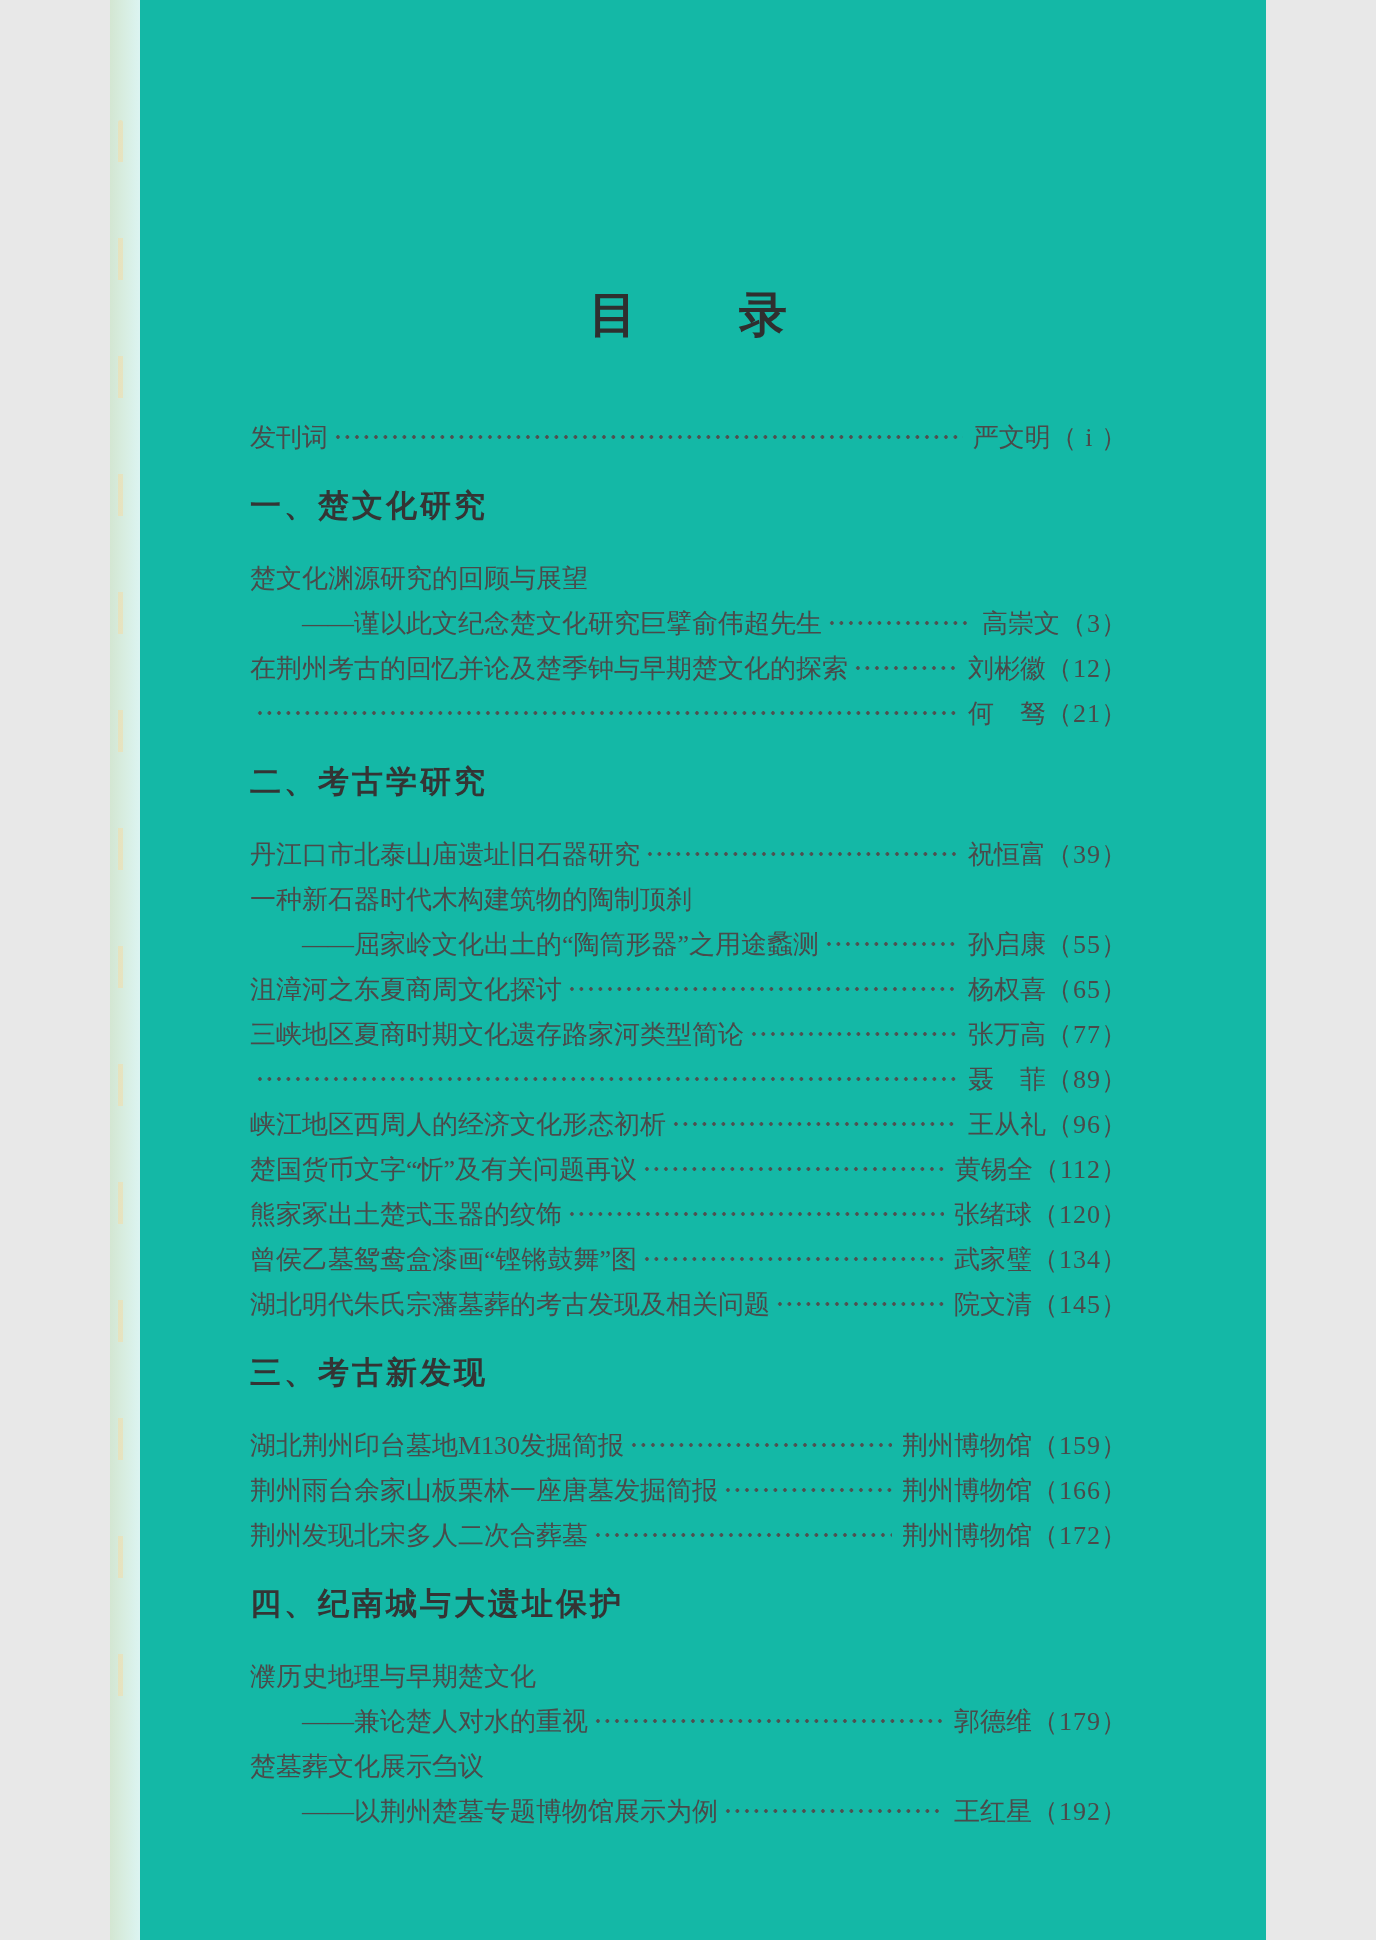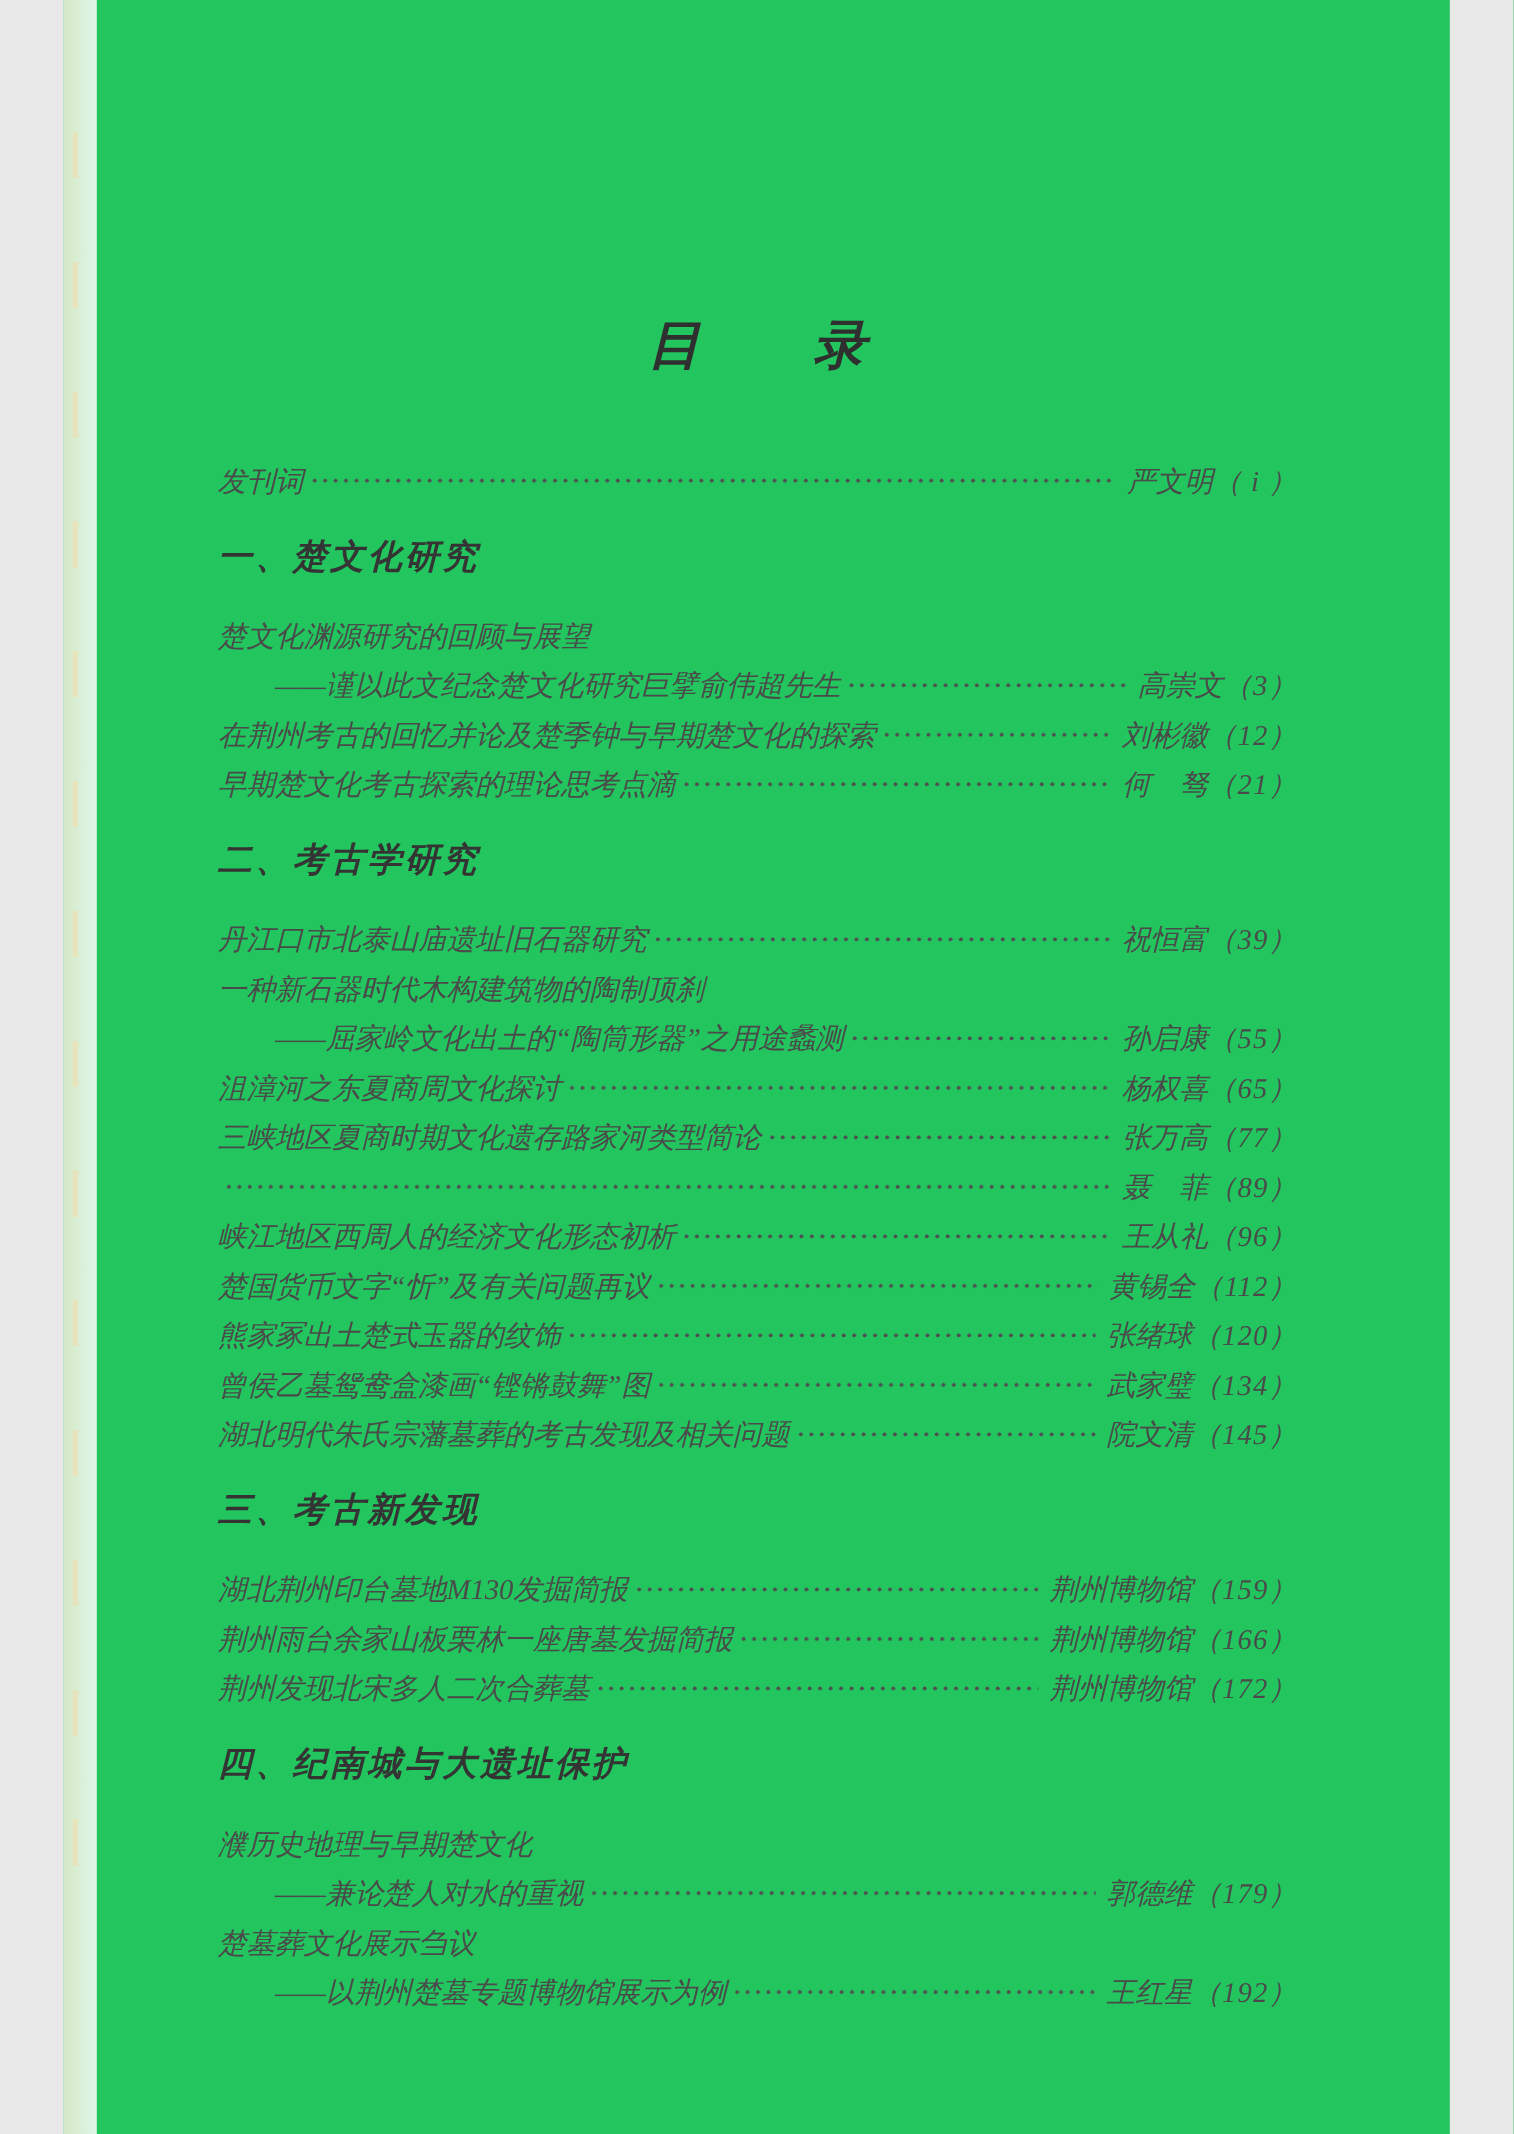--- a/index.html
+++ b/index.html
@@ -2,27 +2,26 @@
 <html><head>
 <meta charset="utf-8">
 <style>
   html, body { margin: 0; padding: 0; }
   body {
     background: #e8e8e8;
     font-family: "Liberation Serif", "DejaVu Serif", serif;
   }
   .page {
     position: relative;
-    width: 1260px;
+    width: 1156px;
     height: 1940px;
     margin: 0 auto;
-    background: #22c55e;
+    background: #14b8a6;
     overflow: hidden;
     color: #474747;
-    font-style: italic;
   }
   
   .paper-edge {
     position: absolute;
     left: 0; top: 0; bottom: 0;
     width: 30px;
     background: linear-gradient(90deg, #f5eeda 0%, #faf6ea 45%, #ffffff 100%);
     opacity: 0.85;
   }
   .paper-edge-dashes {
@@ -119,21 +118,20 @@
         <span class="entry-author">高崇文</span>
         <span class="entry-page">（3）</span>
       </div>
       <div class="row">
         <span class="entry-title">在荆州考古的回忆并论及楚季钟与早期楚文化的探索</span>
         <span class="dots"></span>
         <span class="entry-author">刘彬徽</span>
         <span class="entry-page">（12）</span>
       </div>
       <div class="row">
-        <span class="entry-title">早期楚文化考古探索的理论思考点滴</span>
         <span class="dots"></span>
         <span class="entry-author">何　驽</span>
         <span class="entry-page">（21）</span>
       </div>
     </div>
 
     <div class="section">
       <div class="section-heading">二、考古学研究</div>
 
       <div class="row">

